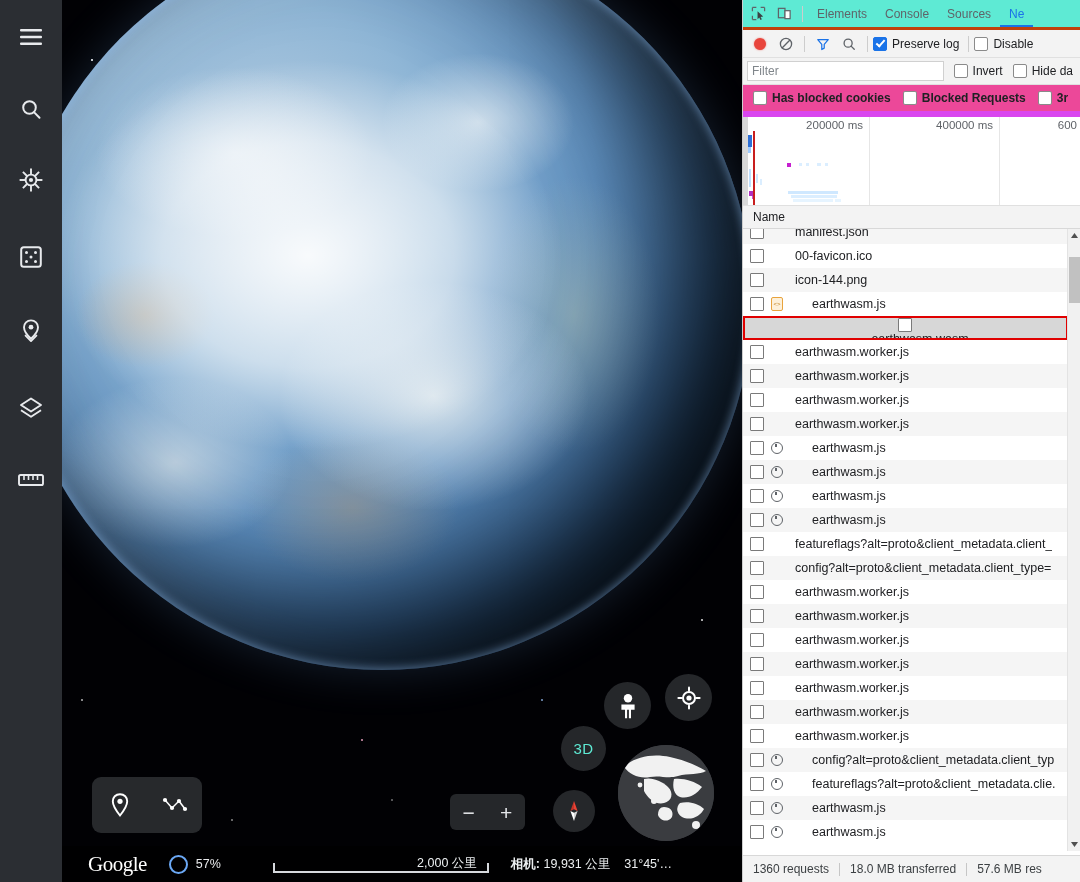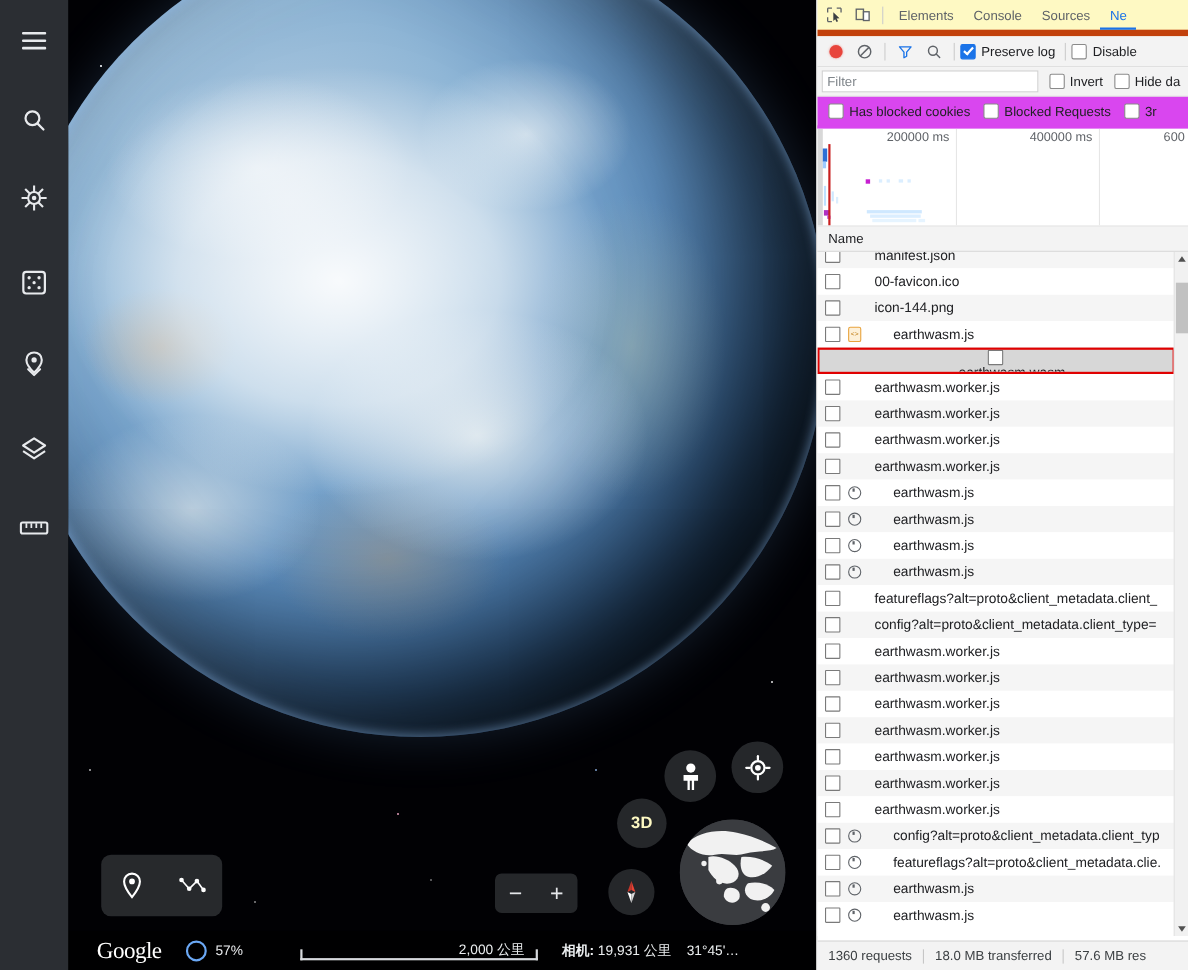--- a/index.html
+++ b/index.html
@@ -111,21 +111,21 @@
     border-radius: 50%;
     background: rgba(42,44,48,0.88);
     display: flex;
     align-items: center;
     justify-content: center;
     cursor: pointer;
     z-index: 20;
   }
   #pegman-btn { left: 604px; top: 682px; width: 47px; height: 47px; }
   #mylocation-btn { left: 665px; top: 674px; width: 47px; height: 47px; }
-  #btn-3d { left: 561px; top: 726px; width: 45px; height: 45px; font-size: 15px; color: #fef9c3; font-weight: 700; letter-spacing:.3px;}
+  #btn-3d { left: 561px; top: 726px; width: 45px; height: 45px; font-size: 15px; color: #5eead4; font-weight: 400; letter-spacing:.3px;}
   #compass-btn { left: 553px; top: 790px; width: 42px; height: 42px; }
   #zoom-box {
     position: absolute;
     left: 450px; top: 794px;
     width: 75px; height: 36px;
     background: rgba(42,44,48,0.88);
     border-radius: 6px;
     display: flex; align-items: center; justify-content: space-around;
     z-index: 20;
   }
@@ -208,22 +208,22 @@
     font-size: 12px;
     color: #202124;
     overflow: hidden;
     border-left: 1px solid #cdcdcd;
   }
   
   #dt-tabstrip {
     display: flex;
     align-items: center;
     height: 27px;
-    border-bottom: 6px solid #c2410c;
-    background: #fef9c3;
+    border-bottom: 3px solid #c2410c;
+    background: #5eead4;
     padding-left: 2px;
   }
   .dt-iconbtn {
     width: 26px; height: 26px;
     display: flex; align-items: center; justify-content: center;
     cursor: pointer;
   }
   .dt-sep { width:1px; height:16px; background:#cdcdcd; margin:0 5px; }
   .dt-tab {
     padding: 0 9px;
@@ -305,25 +305,26 @@
     font-family: "Liberation Sans", sans-serif;
     outline: none;
   }
   #filter-input::placeholder { color: #80868b; }
 
   
   #dt-typesrow {
     display: flex;
     align-items: center;
     height: 26px;
-    border-bottom: 3px solid #d946ef;
-    background: #d946ef;
+    border-bottom: 6px solid #d946ef;
+    background: #ec4899;
     padding: 0 4px;
     white-space: nowrap;
     overflow: hidden;
+    font-weight: bold;
   }
 
   
   #dt-overview {
     position: relative;
     height: 88px;
     background: #fff;
     border-bottom: 1px solid #e0e0e0;
     overflow: hidden;
   }

